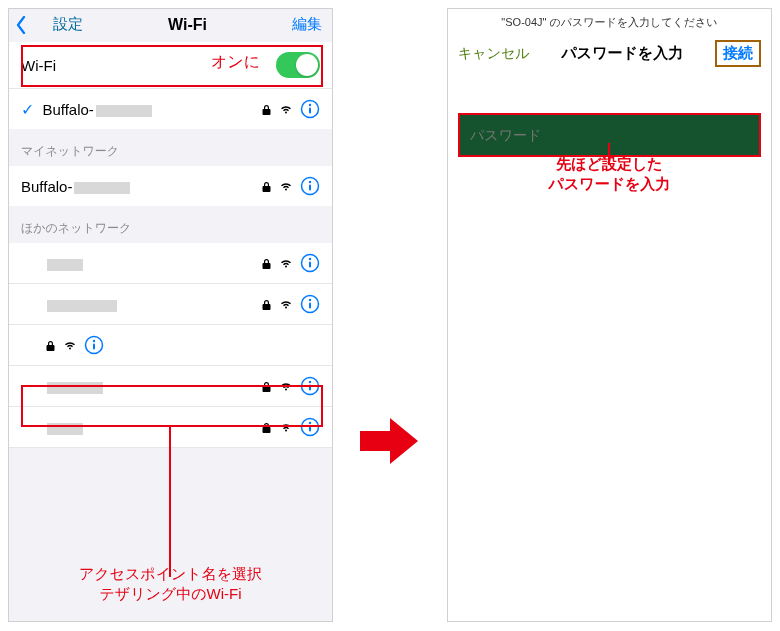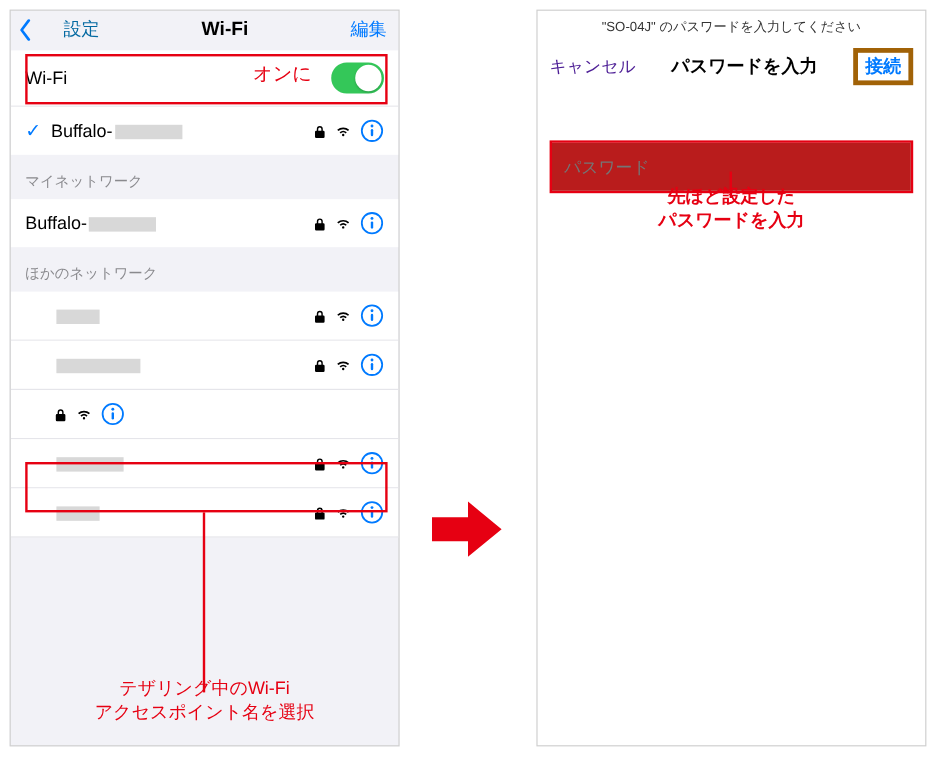--- a/index.html
+++ b/index.html
@@ -40,25 +40,25 @@
 .hl-wifi-toggle { top: 36px; left: 12px; width: 302px; height: 42px; }
 .hl-so04j { top: 376px; left: 12px; width: 302px; height: 42px; }
 .overlay-text { position: absolute; color: #e60012; font-weight: 400; pointer-events: none; }
 .ot-on { top: 43px; right: 72px; font-size: 16px; }
 .ot-bottom { bottom: 18px; left: 0; right: 0; text-align: center; font-size: 15px; line-height: 1.3; }
 .vline-left { position: absolute; left: 160px; top: 418px; width: 2px; height: 150px; background: #e60012; }
 
 
 .r-sub { text-align: center; font-size: 11px; color: #333; padding: 6px 8px 2px 8px; }
 .r-nav { display: flex; align-items: center; justify-content: space-between; padding: 8px 10px 10px 10px; }
-.r-cancel { color: #4c1d95; font-size: 14px; }
+.r-cancel { color: #4d7c0f; font-size: 14px; }
 .r-title { font-weight: 700; font-size: 15px; }
-.r-connect { color: #007aff; font-size: 15px; font-weight: 600; border: 4px solid #a16207; padding: 2px 6px; }
+.r-connect { color: #007aff; font-size: 15px; font-weight: 600; border: 2px solid #a16207; padding: 2px 6px; }
 .r-field-wrap { margin: 36px 10px 0 10px; border: 2px solid #e60012; padding: 0; }
-.r-field { width: 100%; padding: 12px 10px; border: none; font-size: 14px; color: #c7c7cc; background: #b91c1c; font-family: inherit; }
+.r-field { width: 100%; padding: 12px 10px; border: none; font-size: 14px; color: #c7c7cc; background: #14532d; font-family: inherit; }
 .vline-right { position: absolute; left: 160px; top: 134px; width: 2px; height: 22px; background: #e60012; }
 .ot-right { top: 145px; left: 0; right: 0; text-align: center; font-size: 15px; line-height: 1.3; font-weight: 700; color: #e60012; position: absolute; }
 
 </style>
 </head>
 <body>
 
 <svg width="0" height="0" style="position:absolute">
 <defs>
 <g id="lock-ic">
@@ -204,22 +204,22 @@
             <use href="#info-ic"></use>
           </svg>
     </div>
   </div>
 
   <div class="highlight-box hl-wifi-toggle"></div>
   <div class="highlight-box hl-so04j"></div>
   <div class="overlay-text ot-on">オンに</div>
   <div class="vline-left"></div>
   <div class="overlay-text ot-bottom">
+    <div>アクセスポイント名を選択</div>
     <div>テザリング中のWi-Fi</div>
-    <div>アクセスポイント名を選択</div>
   </div>
 </div>
 
 <div class="arrow-col">
   <svg viewBox="0 0 60 50">
     <path d="M0 15 L30 15 L30 2 L58 25 L30 48 L30 35 L0 35 Z" fill="#e60012"></path>
   </svg>
 </div>
 
 <div class="phone phone-right">

